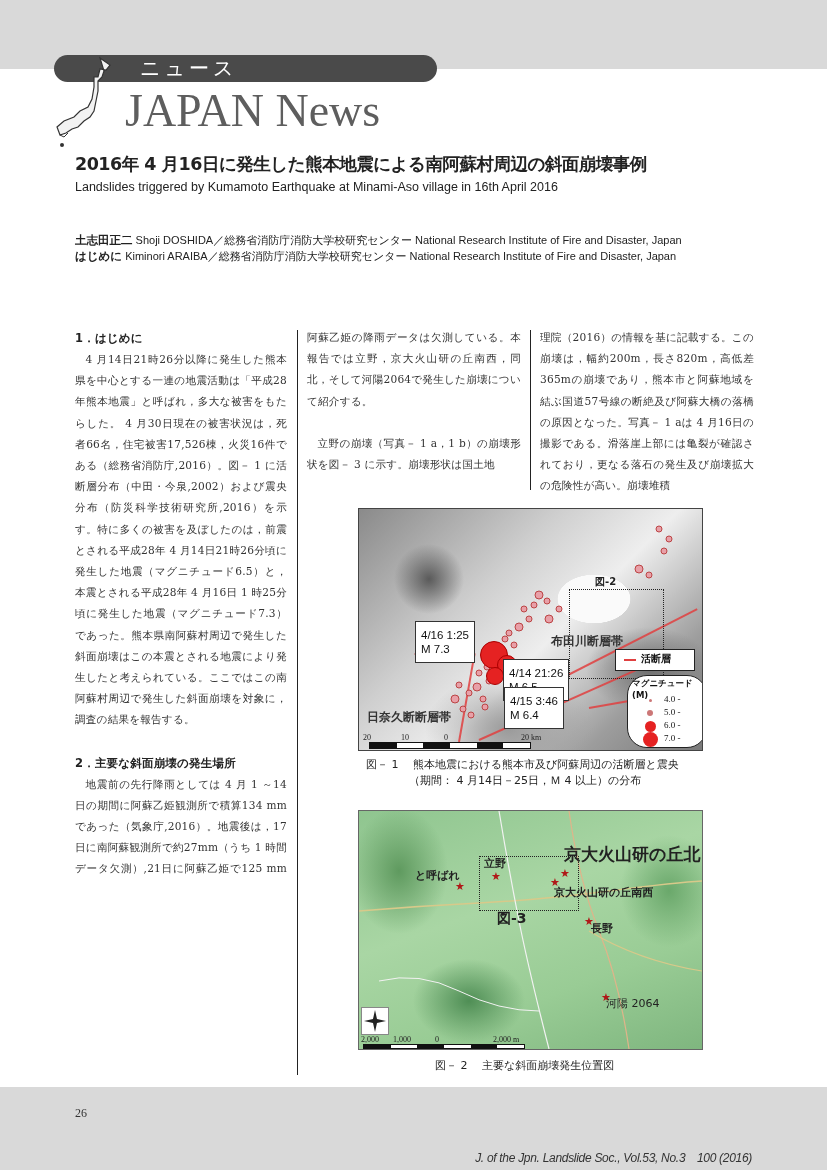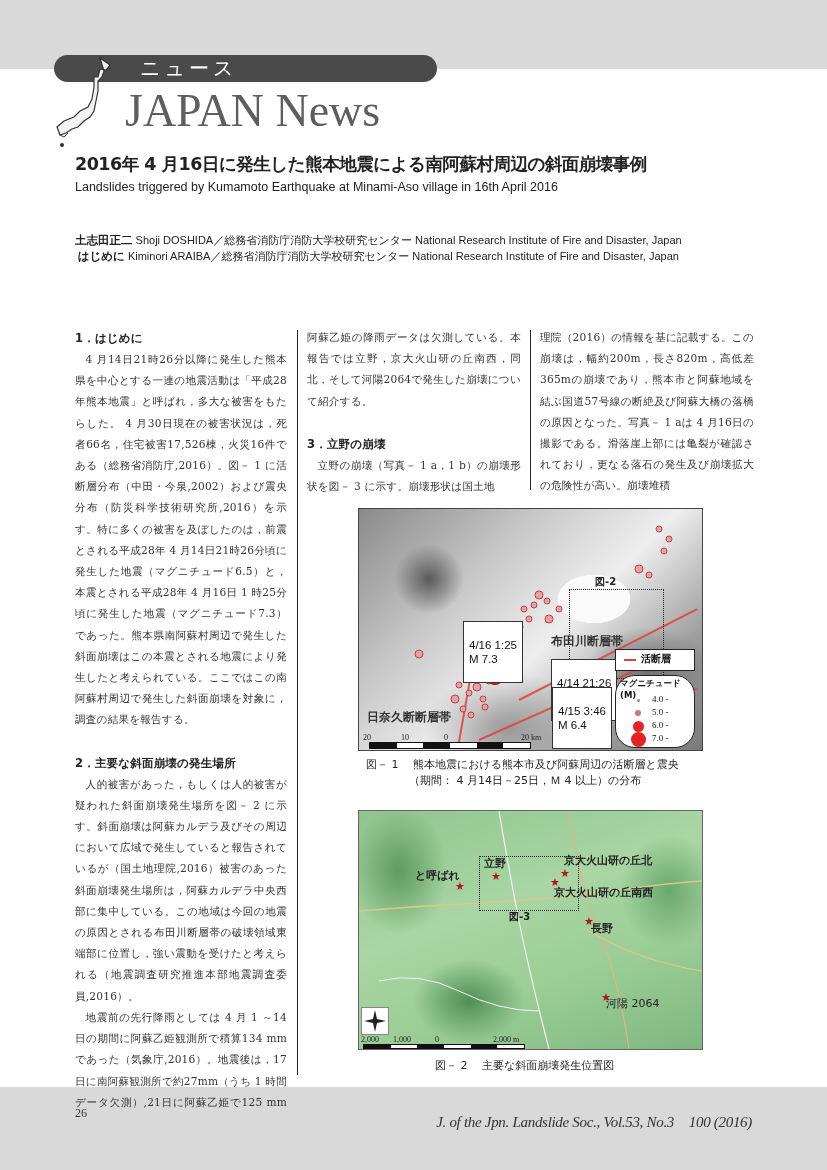--- a/index.html
+++ b/index.html
@@ -8,21 +8,21 @@
   .topband{position:absolute;left:0;top:0;width:827px;height:69px;background:#d9d9d9;}
   .bottomband{position:absolute;left:0;top:1087px;width:827px;height:83px;background:#d9d9d9;}
   .news-pill{position:absolute;left:54px;top:55px;width:383px;height:27px;background:#4a4a4a;border-radius:14px;}
   .news-label{position:absolute;left:140px;top:55px;height:27px;line-height:27px;color:#fff;
        font-family:"DejaVu Sans",sans-serif;font-size:20px;letter-spacing:4px;}
   .japan-map{position:absolute;left:54px;top:55px;width:70px;height:95px;}
   .brand{position:absolute;left:125px;top:86px;font-family:"Liberation Serif",serif;font-size:46px;color:#5e5e5e;line-height:50px;}
   .title-jp{position:absolute;left:75px;top:152px;font-family:"DejaVu Sans",sans-serif;font-size:17.5px;font-weight:bold;color:#222;white-space:nowrap;letter-spacing:-0.5px;}
   .title-en{position:absolute;left:75px;top:180px;font-family:"Liberation Sans",sans-serif;font-size:12.5px;color:#222;white-space:nowrap;}
   .authors{position:absolute;left:75px;top:232px;font-family:"Liberation Sans",sans-serif;font-size:11px;line-height:16px;color:#222;}
-  .author-line{white-space:nowrap;text-align:center;}
+  .author-line{white-space:nowrap;}
   .author-jp{font-family:"DejaVu Sans",sans-serif;font-weight:bold;font-size:11.5px;}
   .col{position:absolute;top:327px;font-size:10.6px;line-height:21.2px;color:#333;letter-spacing:0.2px;}
   .col p{margin:0;text-indent:1em;text-align:justify;}
   .col h3{margin:0;font-family:"DejaVu Sans",sans-serif;font-size:11.5px;font-weight:bold;line-height:22px;color:#222;}
   .col .gap{height:21px;}
   .col1{left:75px;width:212px;}
   .col2{left:307px;width:214px;}
   .col3{left:540px;width:214px;}
   .divider{position:absolute;width:1px;background:#222;}
   .fig1{position:absolute;left:358px;top:508px;width:343px;height:241px;
@@ -35,34 +35,34 @@
         border:1px solid #444;overflow:hidden;}
   .fig2{position:absolute;left:358px;top:810px;width:343px;height:238px;
         background:
           radial-gradient(ellipse 70px 90px at 40px 60px,#5f9a5f,transparent 70%),
           radial-gradient(ellipse 80px 60px at 110px 190px,#4f8e55,transparent 70%),
           radial-gradient(ellipse 70px 80px at 310px 80px,#6aa86b,transparent 70%),
           linear-gradient(160deg,#8fc58f,#a9d6a4 40%,#99cc95 70%,#7fb67f);
         border:1px solid #666;overflow:hidden;}
   .fig-caption{position:absolute;font-family:"DejaVu Sans",sans-serif;font-size:11px;color:#222;line-height:16px;white-space:nowrap;}
   .map-label{position:absolute;font-family:"DejaVu Sans",sans-serif;font-weight:bold;color:#222;white-space:nowrap;}
-  .callout{position:absolute;background:#fff;border:1px solid #333;font-family:"Liberation Sans",sans-serif;font-size:11.5px;line-height:14px;padding:16px 5px;color:#111;margin-left:48px;}
+  .callout{position:absolute;background:#fff;border:1px solid #333;font-family:"Liberation Sans",sans-serif;font-size:11.5px;line-height:14px;padding:6px 5px;color:#111;}
   .legend-box{position:absolute;background:#fff;border:1.5px solid #222;font-family:"DejaVu Sans",sans-serif;color:#111;}
   .quake{position:absolute;border-radius:50%;background:#e52222;border:1px solid #a00;transform:translate(-50%,-50%);}
   .small-quake{position:absolute;border-radius:50%;background:#e8a0a8;border:1px solid #b44;transform:translate(-50%,-50%);}
   .fault{position:absolute;height:2px;background:#e04040;transform-origin:0 50%;opacity:0.85;}
   .star{position:absolute;color:#b01818;font-size:11px;line-height:11px;transform:translate(-50%,-50%);}
   .dotted-box{position:absolute;border:1.5px dotted #222;}
   .scalebar{position:absolute;height:5px;border:1px solid #111;display:flex;}
   .scalebar span{flex:1;}
   .scalebar span:nth-child(odd){background:#111;}
   .scalebar span:nth-child(even){background:#fff;}
   .scale-label{position:absolute;font-family:"Liberation Serif",serif;font-size:8px;color:#222;}
   .footer-page{position:absolute;left:75px;top:1106px;font-family:"Liberation Serif",serif;font-size:12px;color:#333;}
-  .footer-journal{position:absolute;right:75px;top:1113px;font-family:Liberation Serif, serif;font-style:italic;font-size:15px;color:#333;letter-spacing:-0.3px;}
+  .footer-journal{position:absolute;right:75px;top:1150px;font-family:Liberation Sans, sans-serif;font-style:italic;font-size:12px;color:#333;letter-spacing:-0.3px;}
   .compass{position:absolute;left:2px;top:196px;width:26px;height:26px;background:#fff;border:1px solid #888;}
 </style>
 </head>
 <body>
 
 <div class="topband"></div>
 <div class="bottomband"></div>
 
 <div class="news-pill"></div>
 <svg class="japan-map" viewBox="0 0 70 95">
@@ -87,29 +87,27 @@
     <span>Kiminori ARAIBA</span><span>／総務省消防庁消防大学校研究センター</span>
     <span>National Research Institute of Fire and Disaster, Japan</span>
   </div>
 </div>
 
 <div class="col col1">
   <h3>1．はじめに</h3>
   <p>4 月14日21時26分以降に発生した熊本県を中心とする一連の地震活動は「平成28年熊本地震」と呼ばれ，多大な被害をもたらした。 4 月30日現在の被害状況は，死者66名，住宅被害17,526棟，火災16件である（総務省消防庁,2016）。図－ 1 に活断層分布（中田・今泉,2002）および震央分布（防災科学技術研究所,2016）を示す。特に多くの被害を及ぼしたのは，前震とされる平成28年 4 月14日21時26分頃に発生した地震（マグニチュード6.5）と，本震とされる平成28年 4 月16日 1 時25分頃に発生した地震（マグニチュード7.3）であった。熊本県南阿蘇村周辺で発生した斜面崩壊はこの本震とされる地震により発生したと考えられている。ここではこの南阿蘇村周辺で発生した斜面崩壊を対象に，調査の結果を報告する。</p>
   <div class="gap"></div>
   <h3>2．主要な斜面崩壊の発生場所</h3>
-  <p>人的被害があった，もしくは人的被害が疑われた斜面崩壊発生場所を図－ 2 に示す。斜面崩壊は阿蘇カルデラ及びその周辺において広域で発生していると報告されているが（国土地理院,2016）被害のあった斜面崩壊発生場所は，阿蘇カルデラ中央西部に集中している。この地域は今回の地震の原因とされる布田川断層帯の破壊領域東端部に位置し，強い震動を受けたと考えられる（地震調査研究推進本部地震調査委員,2016）。</p>
   <p style="height:106px;overflow:hidden;">地震前の先行降雨としては 4 月 1 ～14日の期間に阿蘇乙姫観測所で積算134 mmであった（気象庁,2016）。地震後は，17日に南阿蘇観測所で約27mm（うち 1 時間データ欠測）,21日に阿蘇乙姫で125 mmの日雨量を観測している。17日の</p>
 </div>
 <div class="divider" style="left:297px;top:330px;height:745px;"></div>
 
 <div class="col col2">
   <p id="col2cont" style="text-indent:0;">阿蘇乙姫の降雨データは欠測している。本報告では立野，京大火山研の丘南西，同北，そして河陽2064で発生した崩壊について紹介する。</p>
   <div class="gap"></div>
-  <h3>3．立野の崩壊</h3>
   <p id="col2s3">立野の崩壊（写真－ 1 a，1 b）の崩壊形状を図－ 3 に示す。崩壊形状は国土地</p>
 </div>
 <div class="divider" style="left:530px;top:330px;height:160px;"></div>
 
 <div class="col col3">
   <p id="col3cont" style="text-indent:0;">理院（2016）の情報を基に記載する。この崩壊は，幅約200m，長さ820m，高低差365mの崩壊であり，熊本市と阿蘇地域を結ぶ国道57号線の断絶及び阿蘇大橋の落橋の原因となった。写真－ 1 aは 4 月16日の撮影である。滑落崖上部には亀裂が確認されており，更なる落石の発生及び崩壊拡大の危険性が高い。崩壊堆積</p>
 </div>
 
 <div class="fig1">
   <div class="fault" style="left:160px;top:190px;width:200px;transform:rotate(-27deg);"></div>
@@ -163,21 +161,21 @@
   <div class="callout" style="left:145px;top:178px;">
     <div>4/15  3:46</div>
     <div>M 6.4</div>
   </div>
   <div class="map-label" style="left:192px;top:124px;font-size:12px;color:#333;">布田川断層帯</div>
   <div class="map-label" style="left:8px;top:200px;font-size:12px;color:#333;">日奈久断断層帯</div>
   <div class="legend-box" style="left:256px;top:140px;width:78px;height:20px;">
     <span style="position:absolute;left:8px;top:9px;width:12px;height:2px;background:#e04040;"></span>
     <span style="position:absolute;left:25px;top:2px;font-size:10px;font-weight:bold;">活断層</span>
   </div>
-  <div class="legend-box" style="left:256px;top:166px;width:78px;height:71px;border-radius:20px;">
+  <div class="legend-box" style="left:268px;top:166px;width:78px;height:71px;border-radius:20px;">
     <div style="position:absolute;left:4px;top:2px;font-size:8.5px;font-weight:bold;">マグニチュード (M)</div>
     <div id="mag-legend">
         <div style="position: absolute; left: 20.5px; top: 22.5px; width: 3px; height: 3px; border-radius: 50%; background: rgb(204, 119, 119);"></div>
         <div style="position: absolute; left: 36px; top: 18px; font-size: 9px; font-family: &quot;Liberation Serif&quot;, serif;">4.0 -</div>
         <div style="position: absolute; left: 19px; top: 34px; width: 6px; height: 6px; border-radius: 50%; background: rgb(204, 119, 119);"></div>
         <div style="position: absolute; left: 36px; top: 31px; font-size: 9px; font-family: &quot;Liberation Serif&quot;, serif;">5.0 -</div>
         <div style="position: absolute; left: 16.5px; top: 44.5px; width: 11px; height: 11px; border-radius: 50%; background: rgb(229, 34, 34);"></div>
         <div style="position: absolute; left: 36px; top: 44px; font-size: 9px; font-family: &quot;Liberation Serif&quot;, serif;">6.0 -</div>
         <div style="position: absolute; left: 14.5px; top: 55.5px; width: 15px; height: 15px; border-radius: 50%; background: rgb(229, 34, 34);"></div>
         <div style="position: absolute; left: 36px; top: 57px; font-size: 9px; font-family: &quot;Liberation Serif&quot;, serif;">7.0 -</div>
@@ -201,30 +199,30 @@
 
 <div class="fig2">
   <svg style="position:absolute;left:0;top:0;" width="343" height="238">
     <path d="M0 100 Q60 95 120 92 T250 80 T343 70" fill="none" stroke="#d8c98a" stroke-width="1.5"></path>
     <path d="M140 0 Q150 60 160 110 T190 238" fill="none" stroke="#f2f2f2" stroke-width="1.2"></path>
     <path d="M210 0 Q220 70 240 120 T270 238" fill="none" stroke="#e0b48a" stroke-width="1.2"></path>
     <path d="M230 120 Q280 150 343 160" fill="none" stroke="#d8c98a" stroke-width="1.2"></path>
     <path d="M20 170 Q60 160 100 180 T180 200" fill="none" stroke="#f2f2f2" stroke-width="1"></path>
   </svg>
   <div class="dotted-box" style="left:120px;top:45px;width:98px;height:53px;"></div>
-  <div class="map-label" style="left:134px;top:99px;font-size:10px;padding-left:16px;">図-3</div>
+  <div class="map-label" style="left:122px;top:99px;font-size:14px;padding-left:16px;">図-3</div>
   <div class="star" style="left:101px;top:75px;">★</div>
   <div class="star" style="left:137px;top:65px;">★</div>
   <div class="star" style="left:206px;top:62px;">★</div>
   <div class="star" style="left:196px;top:71px;">★</div>
   <div class="star" style="left:230px;top:110px;">★</div>
   <div class="star" style="left:247px;top:186px;">★</div>
   <div class="map-label" style="left:56px;top:57px;font-size:11px;">と呼ばれ</div>
   <div class="map-label" style="left:125px;top:45px;font-size:11px;">立野</div>
-  <div class="map-label" style="left:205px;top:42px;font-size:11px;">京大火山研の丘北</div>
+  <div class="map-label" style="left:205px;top:32px;font-size:17px;">京大火山研の丘北</div>
   <div class="map-label" style="left:195px;top:74px;font-size:11px;">京大火山研の丘南西</div>
   <div class="map-label" style="left:232px;top:110px;font-size:11px;">長野</div>
   <div class="map-label" style="left:247px;top:185px;font-size:11px;font-weight:normal;">河陽 2064</div>
   <div class="compass">
     <svg width="26" height="26" viewBox="0 0 26 26">
         <path d="M13 2 L15 11 L24 13 L15 15 L13 24 L11 15 L2 13 L11 11 Z" fill="#222"></path>
       </svg>
   </div>
   <div class="scale-label" style="left:2px;top:224px;">2,000</div>
   <div class="scale-label" style="left:34px;top:224px;">1,000</div>

